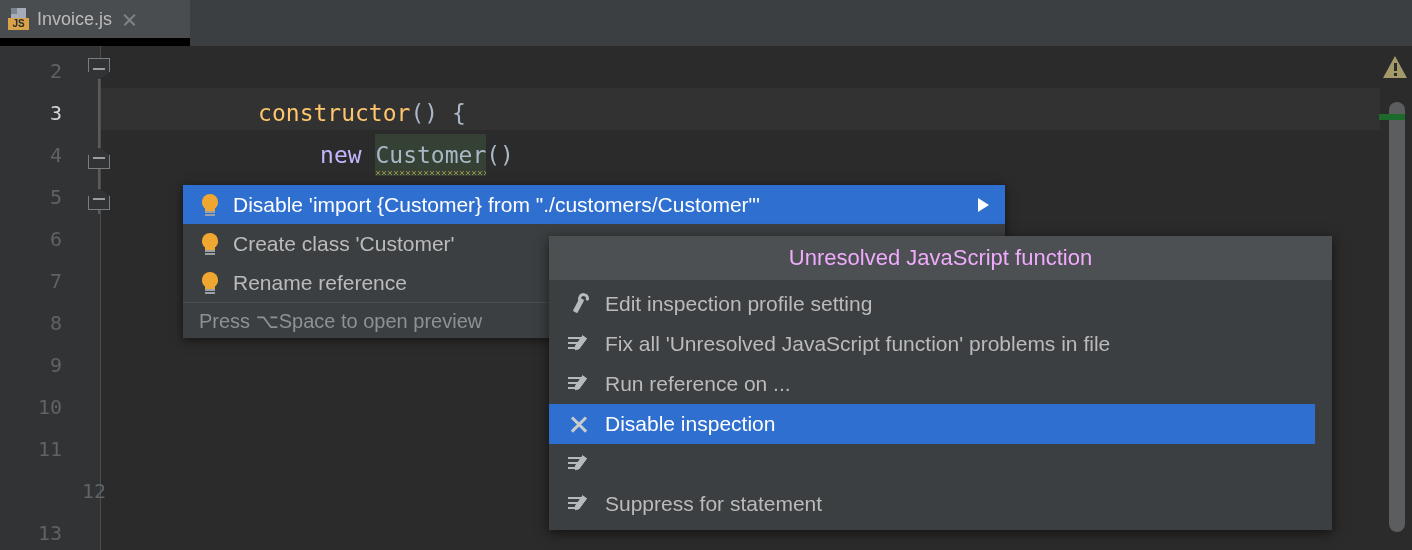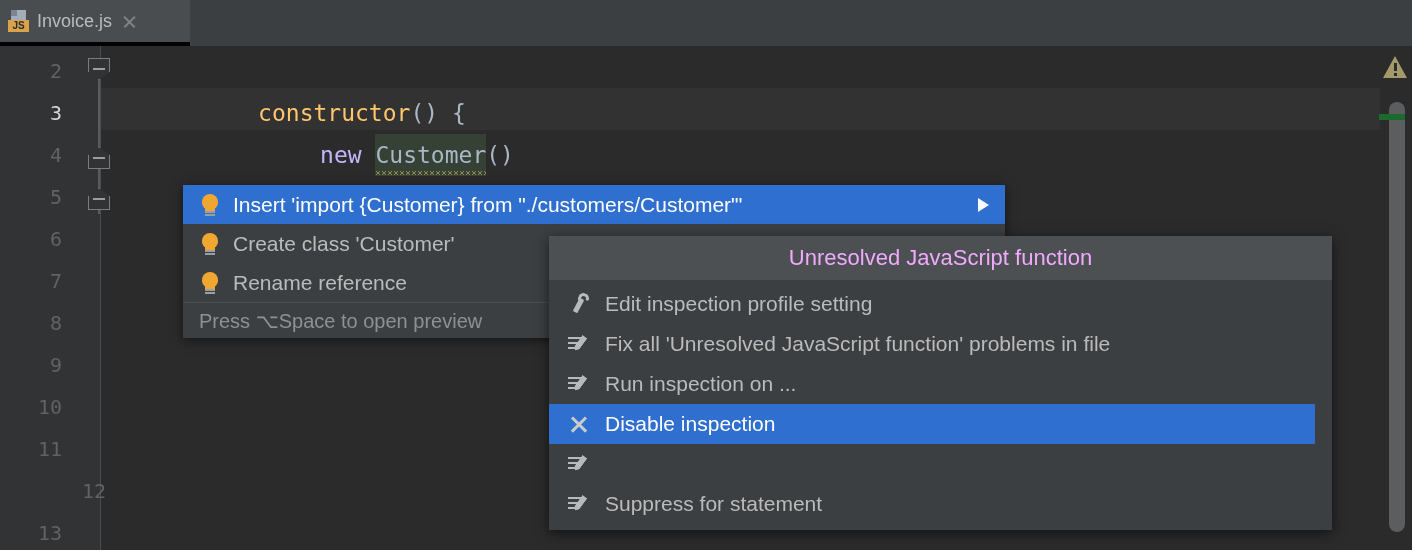--- a/index.html
+++ b/index.html
@@ -17,21 +17,21 @@
     background:#4a4d4f;
   }
   .tabbar-rest{
     position:absolute; left:190px; top:0; right:0; height:46px;
     background:#3c3f41;
   }
   .tab{
     position:absolute; left:0; top:0; width:190px; height:46px;
     background:#4a4d4f;
     display:flex; align-items:center; padding-left:8px;
-    border-bottom:4px solid #000000;
+    border-bottom:8px solid #000000;
   }
   .tab-icon{ position:relative; width:22px; height:24px; flex:0 0 auto; margin-right:7px; }
   .tab-icon .page{
     position:absolute; left:3px; top:1px; width:15px; height:15px;
     background:#a3acb8;
     clip-path:polygon(0% 28%, 28% 0%, 100% 0%, 100% 100%, 0% 100%);
   }
   .tab-icon .fold{
     position:absolute; left:3px; top:1px; width:6px; height:6px;
     background:#7b848f;
@@ -302,21 +302,21 @@
 
     <div class="qfix">
 
       <div class="qfix-item sel">
         <div class="bulb">
           <div class="glass"></div>
             <div class="neck"></div>
             <div class="b1"></div>
             <div class="b2"></div>
         </div>
-        <div class="label">Insert 'import {Customer} from "./customers/Customer"'</div>
+        <div class="label">Disable 'import {Customer} from "./customers/Customer"'</div>
         <div class="arrow-r"></div>
       </div>
 
       <div class="qfix-item">
         <div class="bulb">
           <div class="glass"></div>
             <div class="neck"></div>
             <div class="b1"></div>
             <div class="b2"></div>
         </div>
@@ -358,21 +358,21 @@
           <div>Fix all 'Unresolved JavaScript function' problems in file</div>
         </div>
 
         <div class="sm-item">
           <div class="ic ic-edit">
               <div class="l1"></div>
               <div class="l2"></div>
               <div class="l3"></div>
               <div class="pen"></div>
             </div>
-          <div>Run inspection on ...</div>
+          <div>Run reference on ...</div>
         </div>
 
         <div class="sm-item sel">
           <div class="ic ic-x"></div>
           <div>Disable inspection</div>
         </div>
 
         <div class="sm-item">
           <div class="ic ic-edit">
               <div class="l1"></div>

